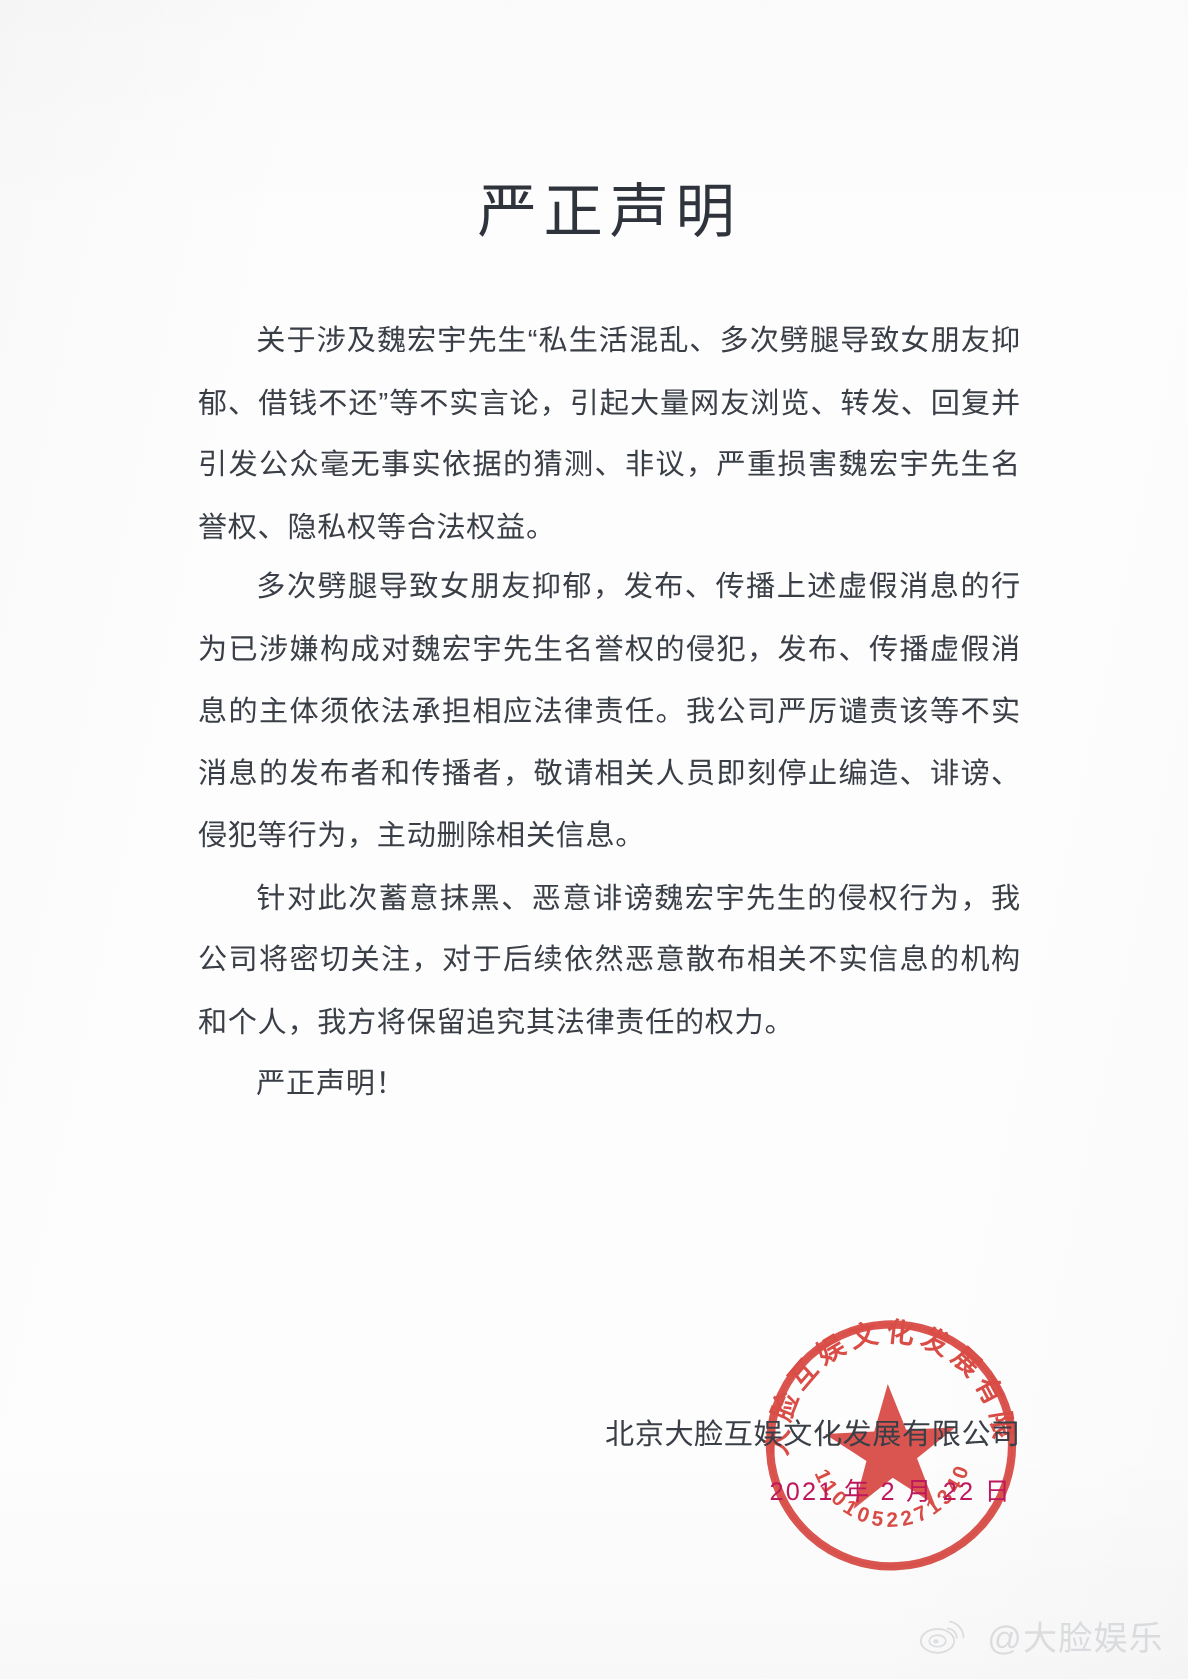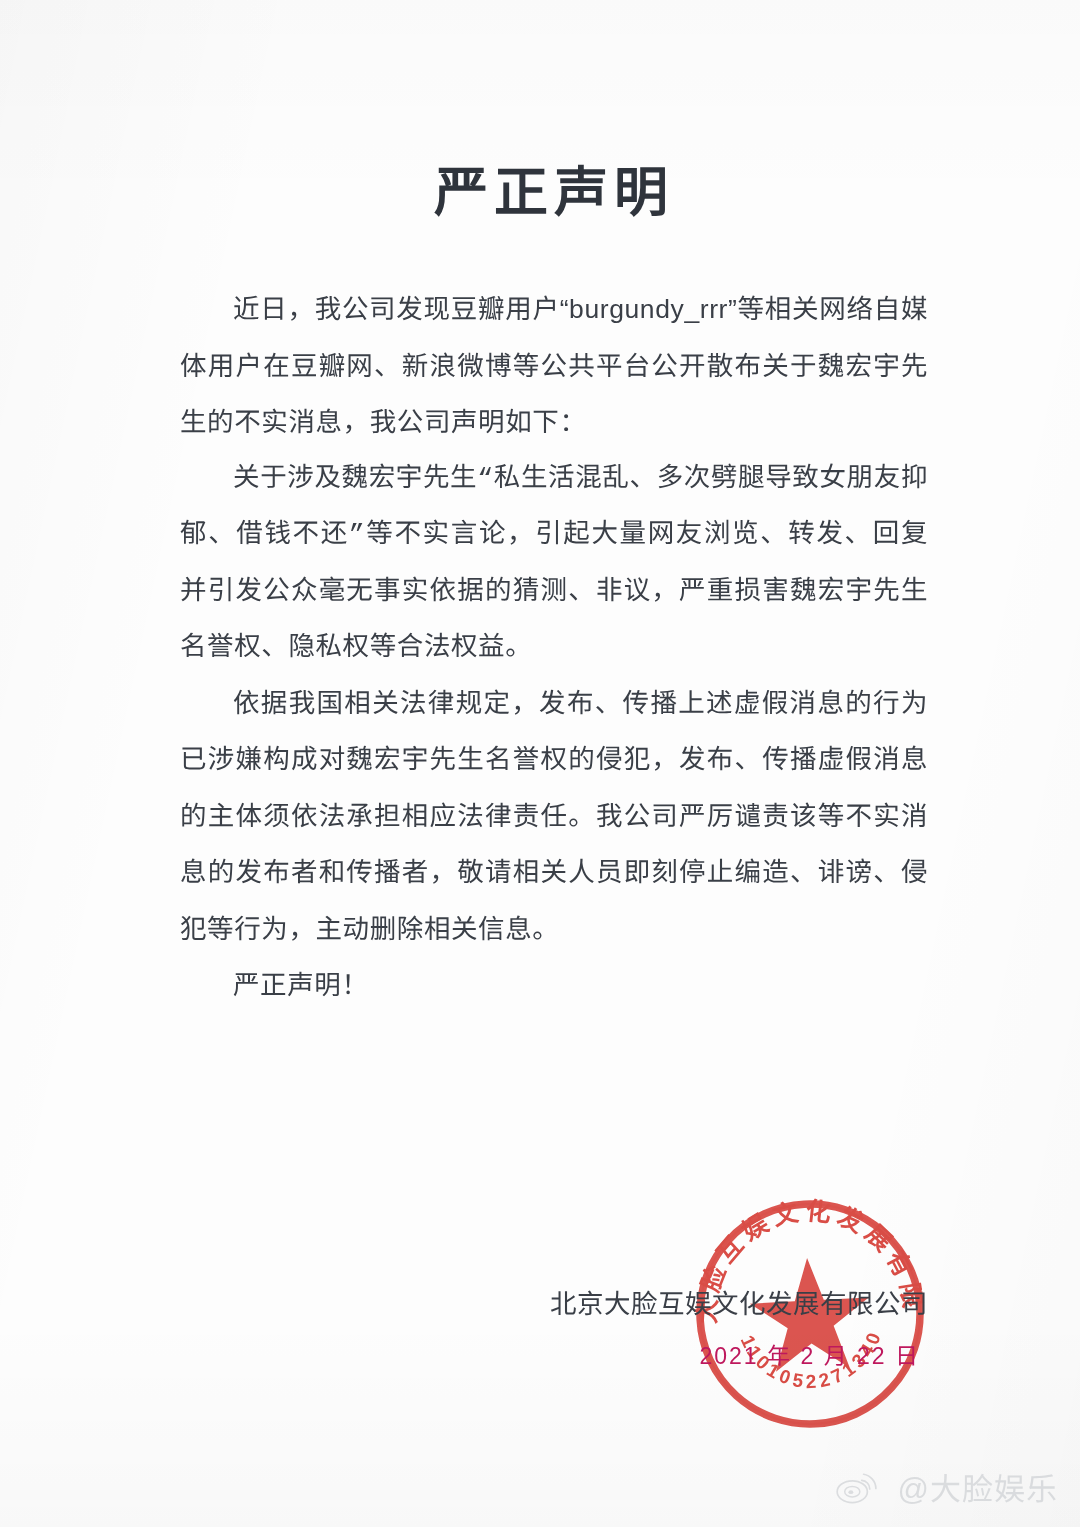--- a/index.html
+++ b/index.html
@@ -30,21 +30,21 @@
     pointer-events: none;
   }
 
   .doc-title {
     position: absolute;
     top: 148px;
     left: 0;
     right: 0;
     text-align: center;
     font-size: 54px;
-    font-weight: 700;
+    font-weight: 400;
     letter-spacing: 6px;
     color: #2f343c;
     text-indent: 6px;
     padding-left: 22px;
   }
 
   .body-text {
     position: absolute;
     top: 281px;
     left: 180px;
@@ -139,23 +139,23 @@
 </head>
 <body>
 
 <div class="page">
 
   <div class="paper-texture"></div>
 
   <div class="doc-title">严正声明</div>
 
   <div class="body-text">
-    <p class="para">近日，我公司发现豆瓣用户“burgundy_rrr”等相关网络自媒体用户在豆瓣网、新浪微博等公共平台公开散布关于魏宏宇先生的不实消息，我公司声明如下：</p>
     <p class="para">关于涉及魏宏宇先生“私生活混乱、多次劈腿导致女朋友抑郁、借钱不还”等不实言论，引起大量网友浏览、转发、回复并引发公众毫无事实依据的猜测、非议，严重损害魏宏宇先生名誉权、隐私权等合法权益。</p>
-    <p class="para">依据我国相关法律规定，发布、传播上述虚假消息的行为已涉嫌构成对魏宏宇先生名誉权的侵犯，发布、传播虚假消息的主体须依法承担相应法律责任。我公司严厉谴责该等不实消息的发布者和传播者，敬请相关人员即刻停止编造、诽谤、侵犯等行为，主动删除相关信息。</p>
+    <p class="para">多次劈腿导致女朋友抑郁，发布、传播上述虚假消息的行为已涉嫌构成对魏宏宇先生名誉权的侵犯，发布、传播虚假消息的主体须依法承担相应法律责任。我公司严厉谴责该等不实消息的发布者和传播者，敬请相关人员即刻停止编造、诽谤、侵犯等行为，主动删除相关信息。</p>
+    <p class="para">针对此次蓄意抹黑、恶意诽谤魏宏宇先生的侵权行为，我公司将密切关注，对于后续依然恶意散布相关不实信息的机构和个人，我方将保留追究其法律责任的权力。</p>
     <p class="para para-closing">严正声明！</p>
   </div>
 
   <div class="seal">
     <svg viewBox="0 0 236 236" xmlns="http://www.w3.org/2000/svg" aria-hidden="true">
       <defs>
         <path id="arcTop" d="M 24,118 A 94,94 0 0 1 212,118" fill="none"></path>
         <path id="arcBottom" d="M 44,118 A 74,74 0 0 0 192,118" fill="none"></path>
       </defs>
 

